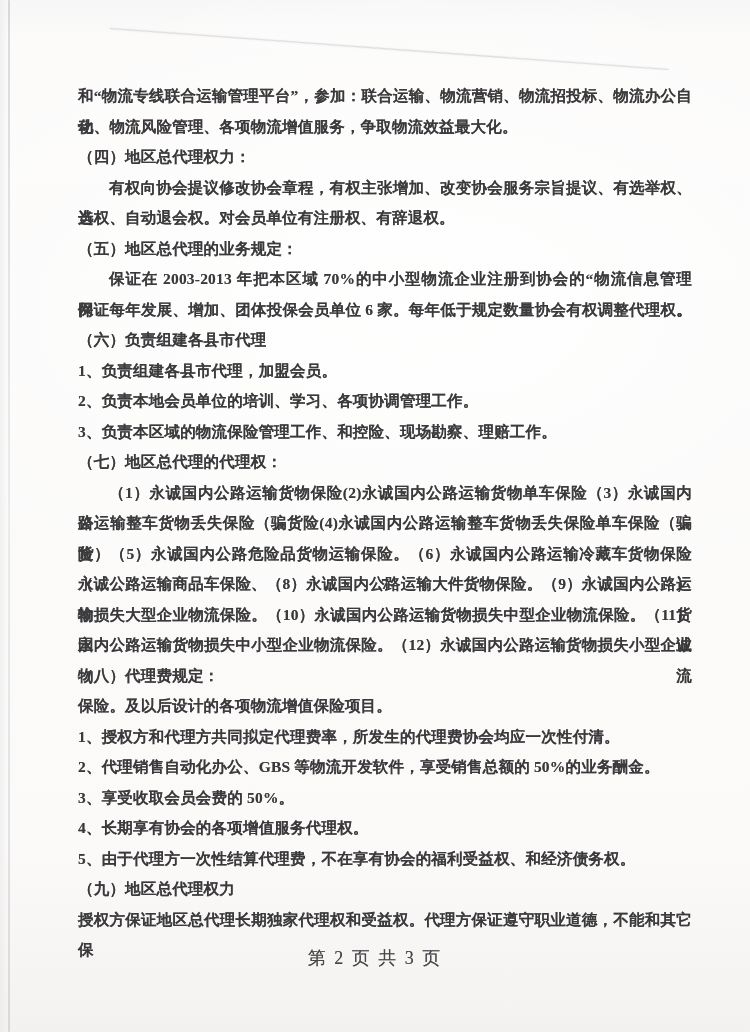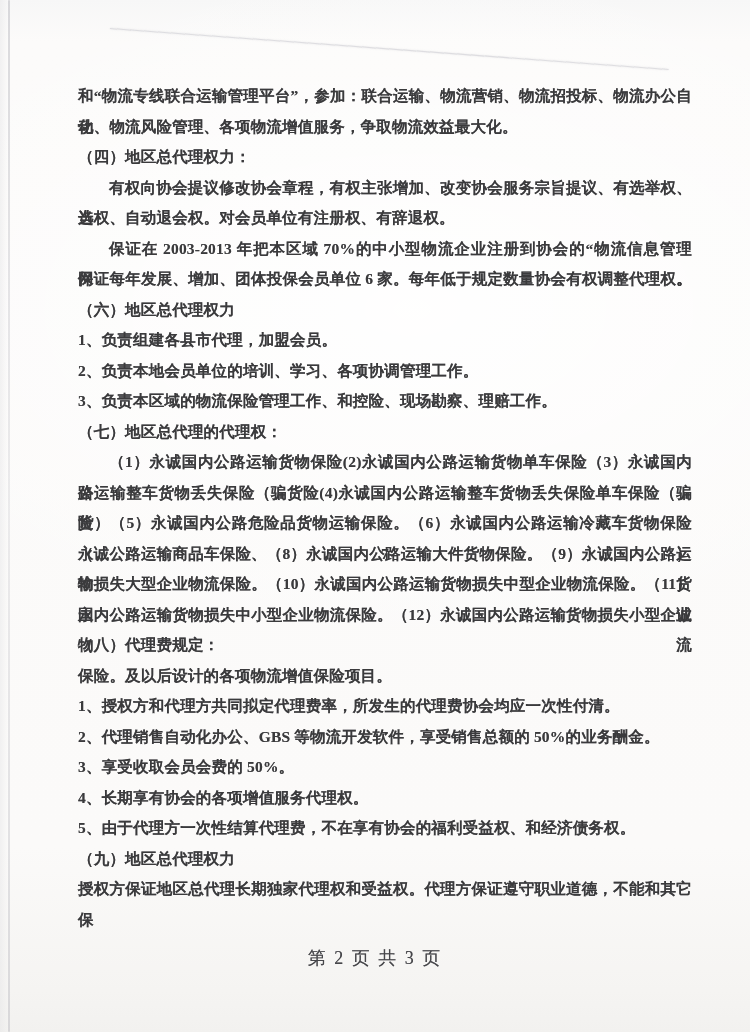--- a/index.html
+++ b/index.html
@@ -96,23 +96,24 @@
   <div class="edge-shade"></div>
   <div class="edge-line"></div>
   <div class="crease"></div>
 
   <div class="content">
     <p class="ln fill">和“物流专线联合运输管理平台”，参加：联合运输、物流营销、物流招投标、物流办公自动</p>
     <p class="ln">化、物流风险管理、各项物流增值服务，争取物流效益最大化。</p>
     <p class="ln">（四）地区总代理权力：</p>
     <p class="ln fill in2">有权向协会提议修改协会章程，有权主张增加、改变协会服务宗旨提议、有选举权、当</p>
     <p class="ln">选权、自动退会权。对会员单位有注册权、有辞退权。</p>
+    <p class="ln">（五）地区总代理的业务规定：</p>
     <p class="ln fill in2">保证在 2003-2013 年把本区域 70%的中小型物流企业注册到协会的“物流信息管理网”。</p>
     <p class="ln fill">保证每年发展、增加、团体投保会员单位 6 家。每年低于规定数量协会有权调整代理权。</p>
-    <p class="ln">（六）地区总代理权力</p>
+    <p class="ln">（六）负责组建各县市代理</p>
     <p class="ln">1、负责组建各县市代理，加盟会员。</p>
     <p class="ln">2、负责本地会员单位的培训、学习、各项协调管理工作。</p>
     <p class="ln">3、负责本区域的物流保险管理工作、和控险、现场勘察、理赔工作。</p>
     <p class="ln">（七）地区总代理的代理权：</p>
     <p class="ln fill in2">（1）永诚国内公路运输货物保险(2)永诚国内公路运输货物单车保险（3）永诚国内公</p>
     <p class="ln fill">路运输整车货物丢失保险（骗货险(4)永诚国内公路运输整车货物丢失保险单车保险（骗货</p>
     <p class="ln fill">险）（5）永诚国内公路危险品货物运输保险。（6）永诚国内公路运输冷藏车货物保险（7）</p>
     <p class="ln fill">永诚公路运输商品车保险、（8）永诚国内公路运输大件货物保险。（9）永诚国内公路运输货</p>
     <p class="ln fill">物损失大型企业物流保险。（10）永诚国内公路运输货物损失中型企业物流保险。（11）永诚</p>
     <p class="ln fill">国内公路运输货物损失中小型企业物流保险。（12）永诚国内公路运输货物损失小型企业物流</p>

